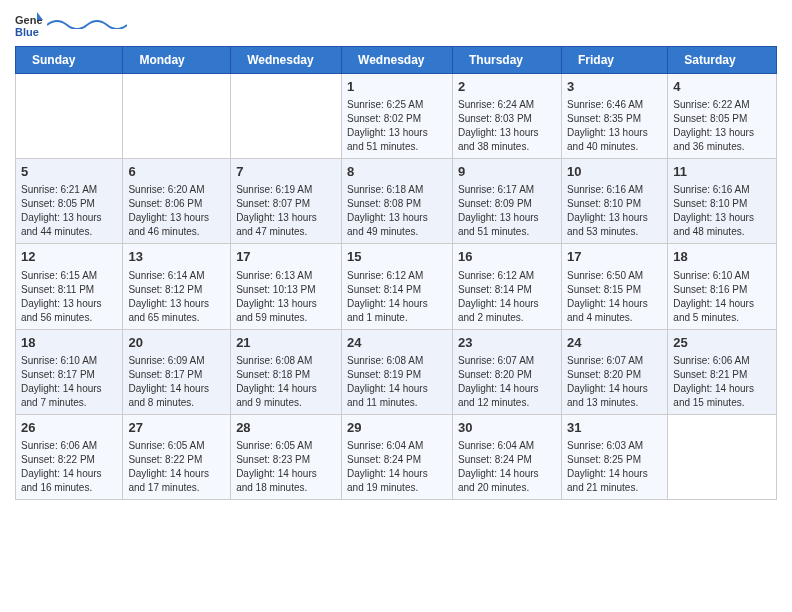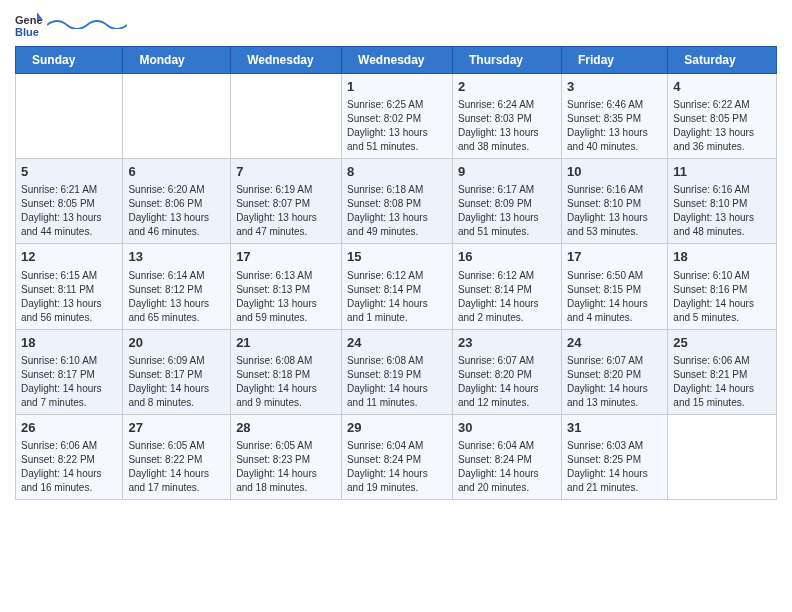--- a/index.html
+++ b/index.html
@@ -218,21 +218,21 @@
           <td>
             <span class="day-num">13</span>
             <div>Sunrise: 6:14 AM</div>
             <div>Sunset: 8:12 PM</div>
             <div>Daylight: 13 hours</div>
             <div>and 65 minutes.</div>
           </td>
           <td>
             <span class="day-num">17</span>
             <div>Sunrise: 6:13 AM</div>
-            <div>Sunset: 8:13 PM</div>
+            <div>Sunset: 10:13 PM</div>
             <div>Daylight: 13 hours</div>
             <div>and 59 minutes.</div>
           </td>
           <td>
             <span class="day-num">15</span>
             <div>Sunrise: 6:12 AM</div>
             <div>Sunset: 8:14 PM</div>
             <div>Daylight: 14 hours</div>
             <div>and 1 minute.</div>
           </td>

